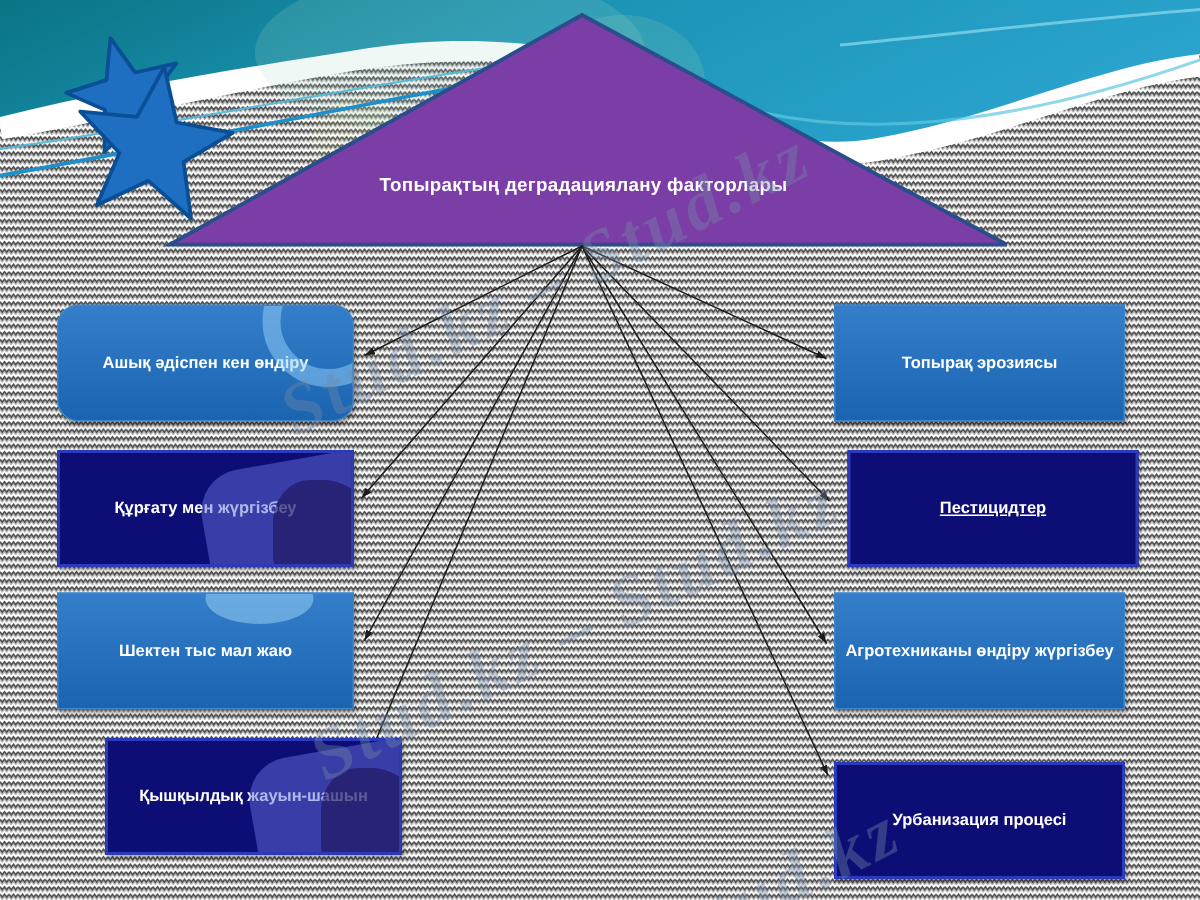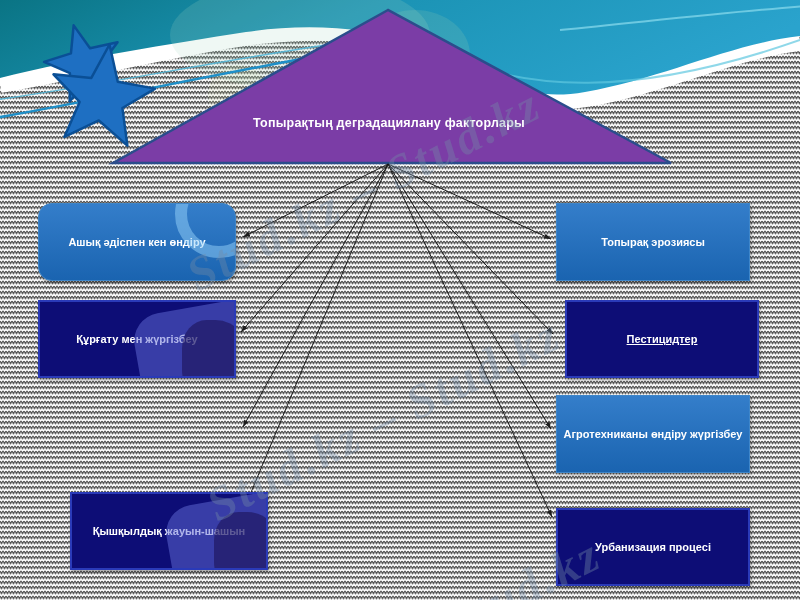--- a/index.html
+++ b/index.html
@@ -123,20 +123,24 @@
 
   <div class="box light" style="left:38px;top:203px;border-radius:14px;">
     <i class="deco ring"></i>
     <span>Ашық әдіспен кен өндіру</span>
   </div>
   <div class="box dark" style="left:38px;top:300px;">
     <i class="deco blob"></i>
     <i class="deco blob2"></i>
     <span>Құрғату мен жүргізбеу</span>
   </div>
+  <div class="box light" style="left:38px;top:395px;">
+    <i class="deco puff"></i>
+    <span>Шектен тыс мал жаю</span>
+  </div>
   <div class="box dark" style="left:38px;top:492px;margin-left:32px;">
     <i class="deco blob"></i>
     <i class="deco blob2"></i>
     <span>Қышқылдық жауын-шашын</span>
   </div>
 
   <div class="box light" style="left:556px;top:203px;width:194px;">
     <span>Топырақ эрозиясы</span>
   </div>
   <div class="box dark" style="left:565px;top:300px;width:194px;text-decoration:underline;">

